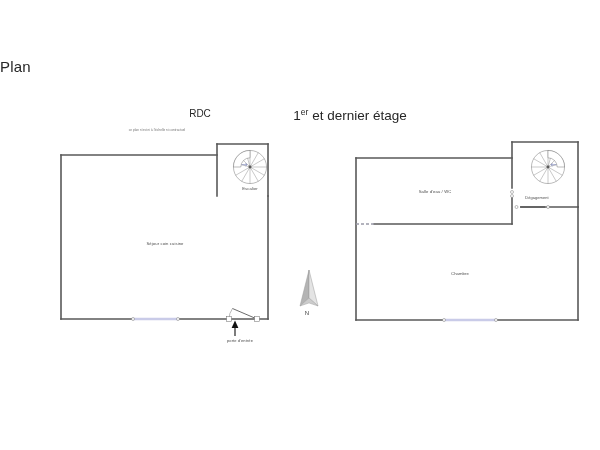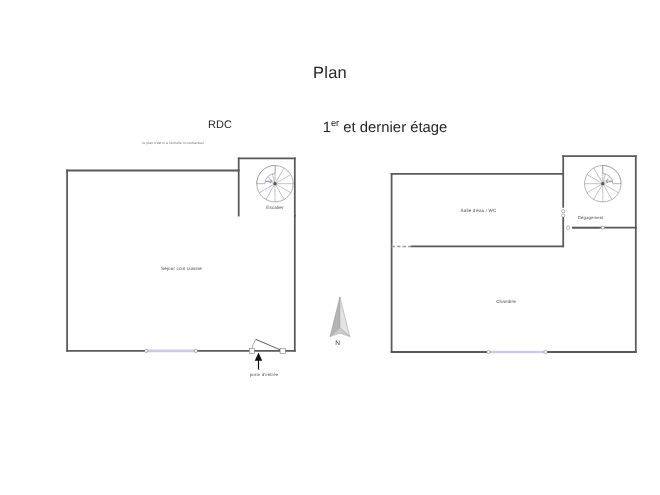--- a/index.html
+++ b/index.html
@@ -20,21 +20,21 @@
     position: absolute;
     inset: 0;
     width: 600px;
     height: 450px;
   }
   .title-main {
     position: absolute;
     left: 0;
     top: 58px;
     width: 600px;
-    text-align: center;
+    text-align: left;
     font-size: 15px;
     color: #262626;
     letter-spacing: 0.2px;
   }
   .title-rdc {
     position: absolute;
     left: 150px;
     top: 108px;
     width: 100px;
     text-align: center;

